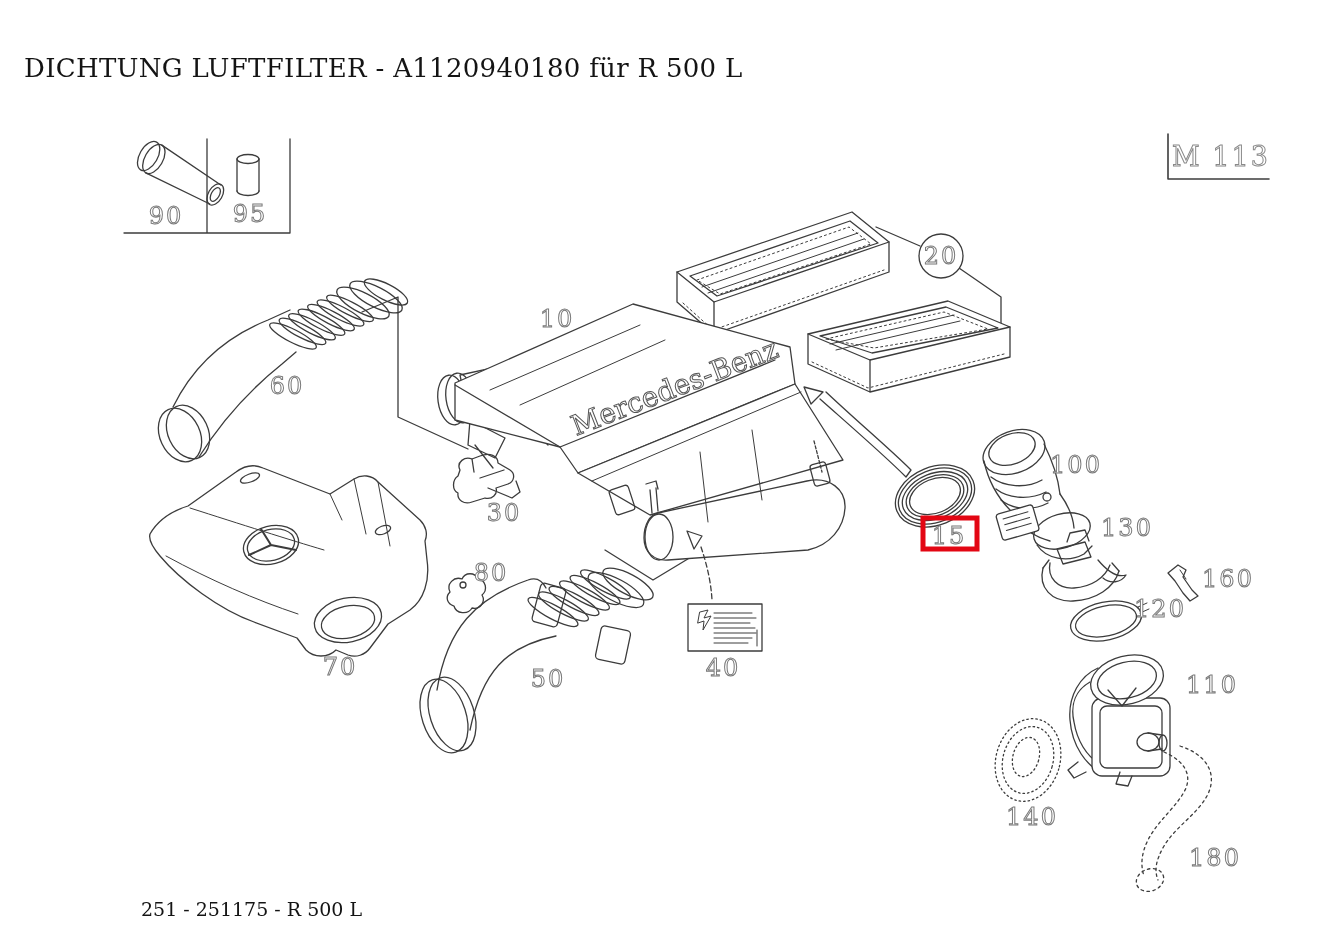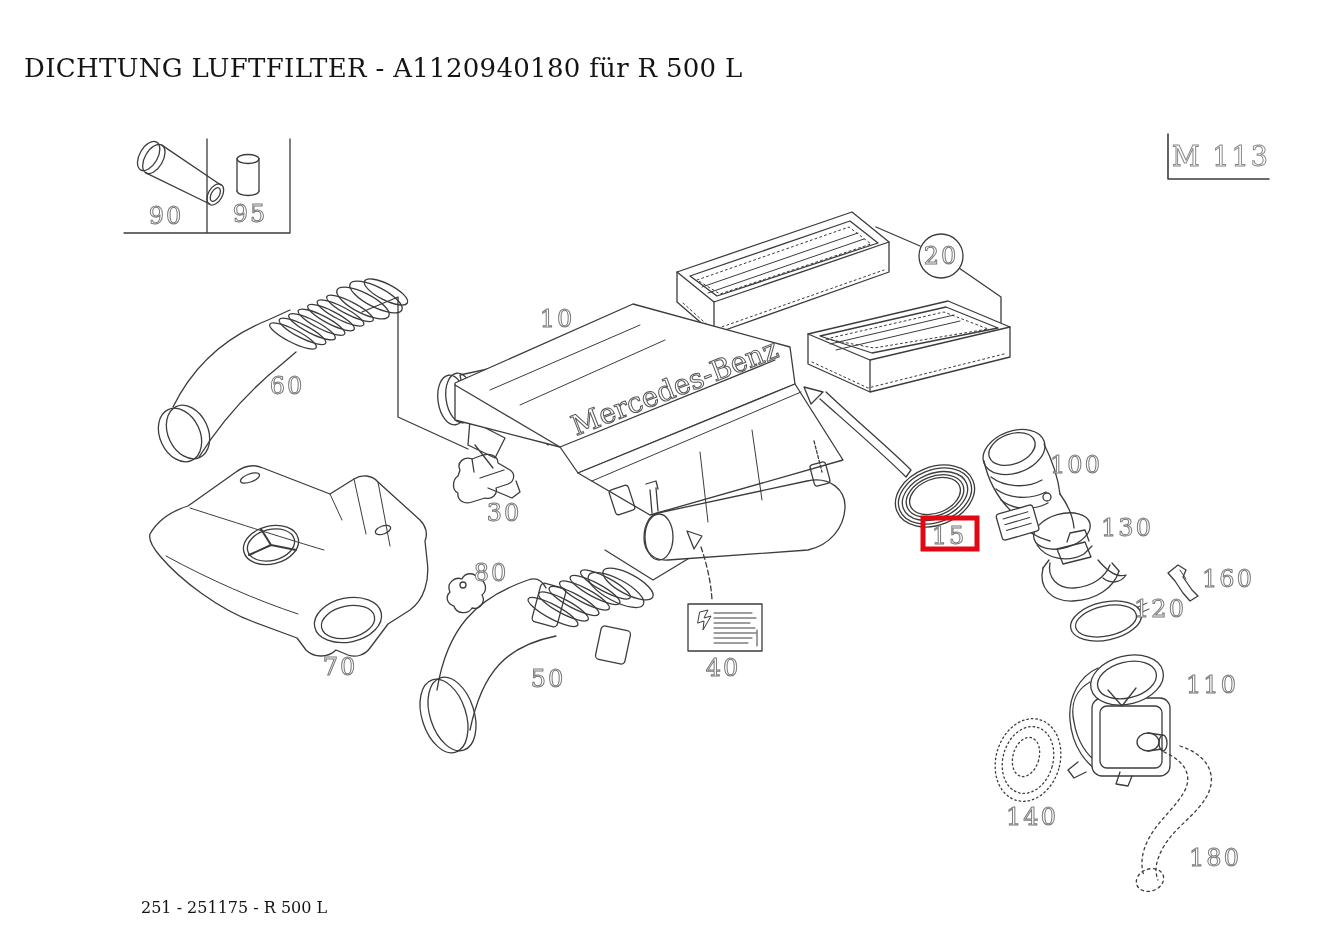--- a/index.html
+++ b/index.html
@@ -1,18 +1,18 @@
 <!DOCTYPE html>
 <html><head>
 <meta charset="utf-8">
 <style>
   html,body{margin:0;padding:0;background:#fff;}
   body{width:1326px;height:938px;position:relative;font-family:"DejaVu Serif","Liberation Serif",serif;overflow:hidden;}
   .title{position:absolute;left:24px;top:5px;font-size:26px;color:#141414;letter-spacing:.3px;white-space:nowrap;margin-top:48px;}
-  .footer{position:absolute;left:141px;top:898px;font-size:16px;color:#141414;white-space:nowrap;}
+  .footer{position:absolute;left:141px;top:898px;font-size:19px;color:#141414;white-space:nowrap;}
   svg{position:absolute;left:0;top:0;}
   text{font-family:"DejaVu Serif","Liberation Serif",serif;}
   .callout{font-size:24px;letter-spacing:2px;fill:#ffffff;stroke:#7a7a7a;stroke-width:1;text-anchor:middle;}
   .m113{font-size:27px;letter-spacing:2px;fill:#ffffff;stroke:#8a8a8a;stroke-width:1;text-anchor:middle;}
   .brand{font-size:28px;fill:#ffffff;stroke:#555;stroke-width:1;}
 </style>
 </head>
 <body>
 
 <div class="title">DICHTUNG LUFTFILTER - A1120940180 für R 500 L</div>

